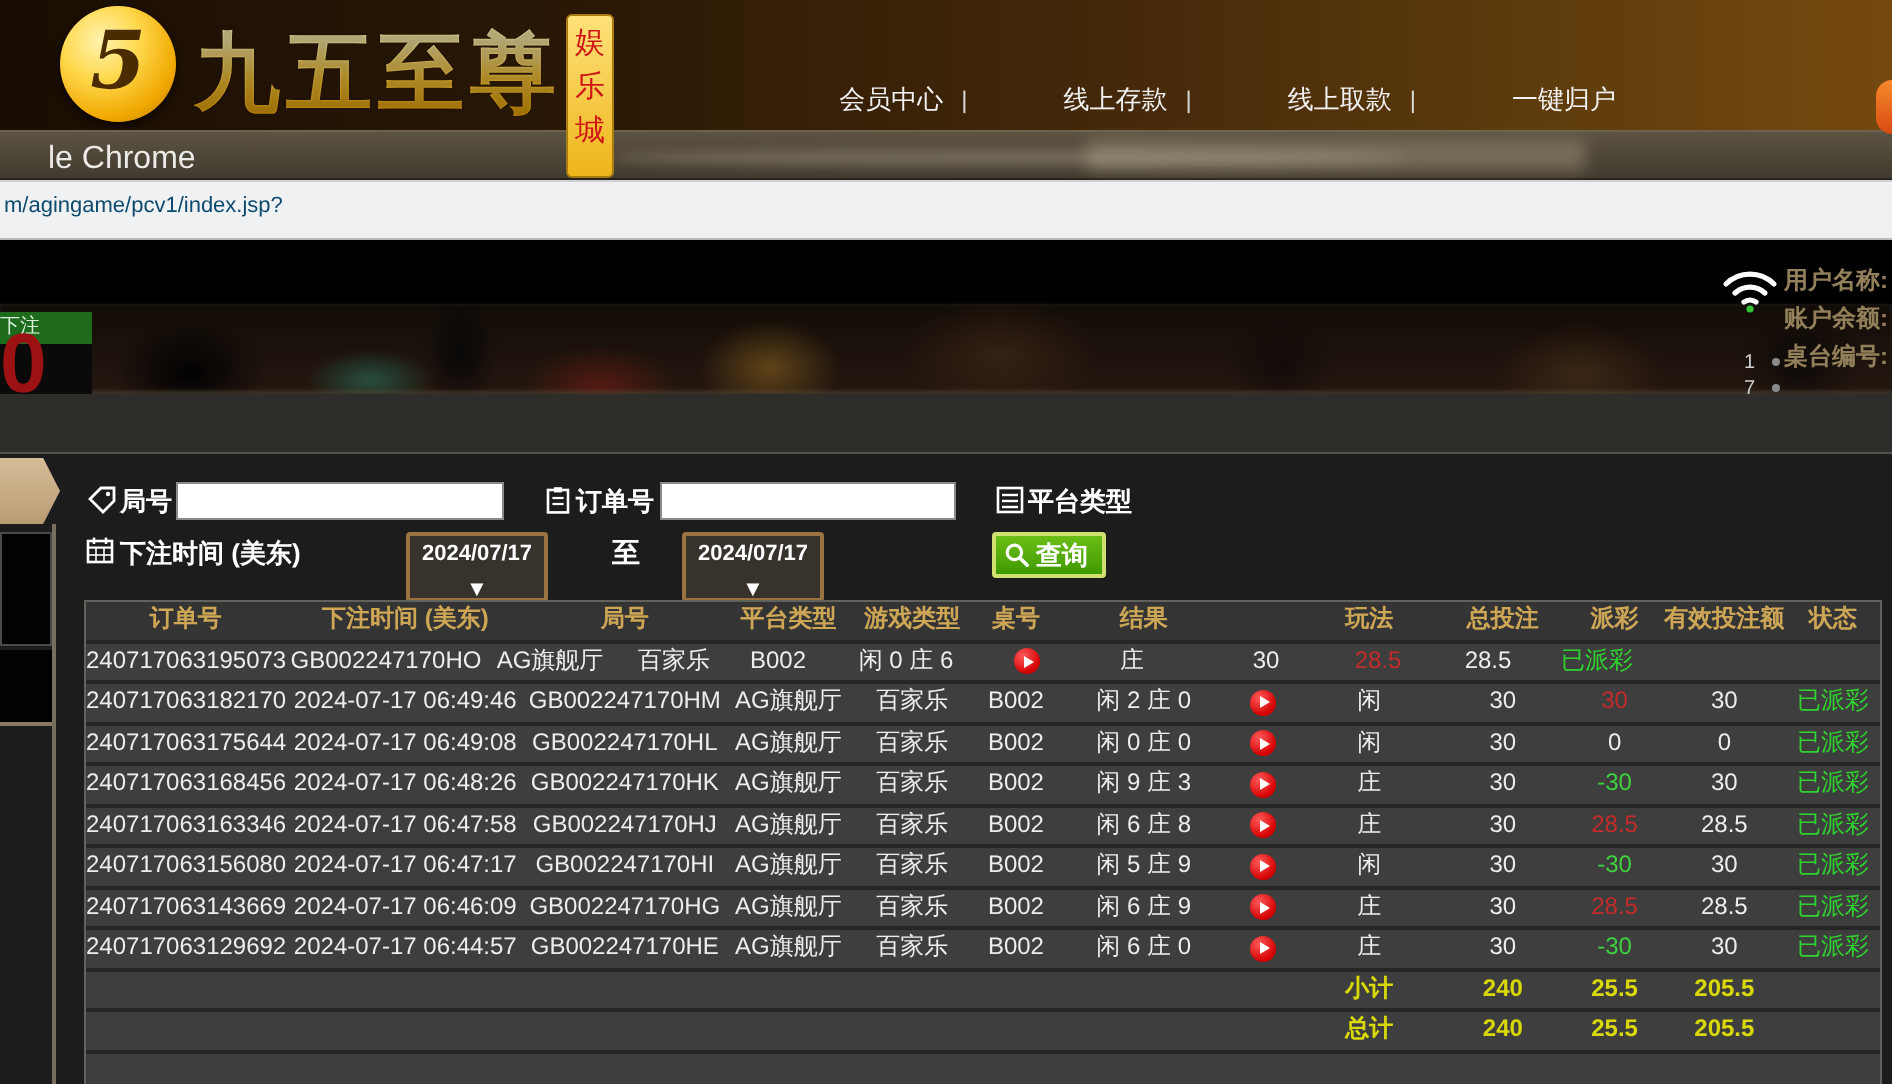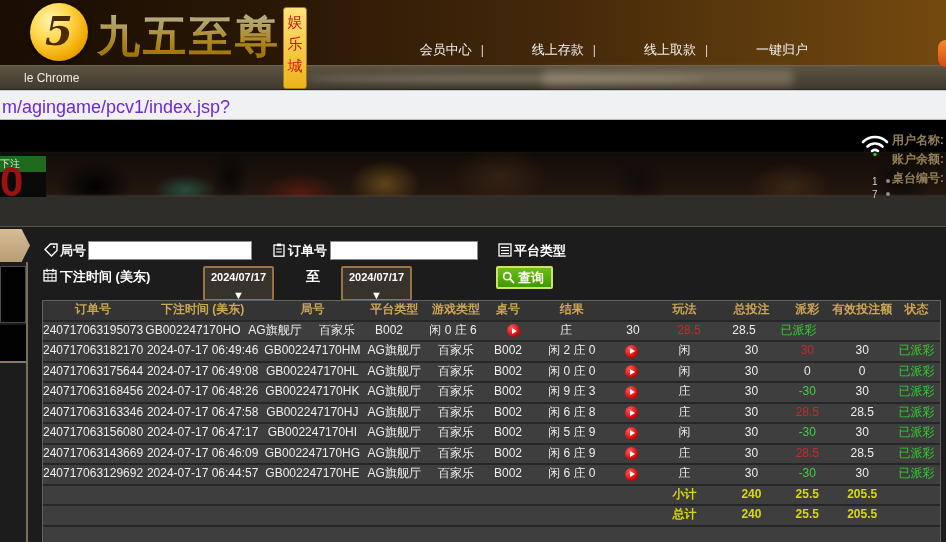--- a/index.html
+++ b/index.html
@@ -23,30 +23,30 @@
   .hdr-nav { position:absolute; right:138px; top:41px; display:flex; align-items:center; gap:9px;
     color:#f2f2f2; font-size:13px; }
   .hdr-nav .sep { color:#d8d8d8; font-size:12px; }
   .hdr-nav .navitem { cursor:pointer;margin-left:39px; }
   .orange-pill { position:absolute; right:0; top:40px; width:8px; height:27px; border-radius:8px 0 0 8px;
     background:linear-gradient(#f58a2c,#d84a10); z-index:9; }
 
   
   .titlebar { position:absolute; left:0; top:65px; width:946px; height:25px;
     background:linear-gradient(#5c5342,#413a2f); border-top:1px solid #6c624d; border-bottom:1px solid #26211a; }
-  .wintitle { position:absolute; left:4px; top:5px; font-size:12px; color:#eceae6;padding-left:20px; }
+  .wintitle { position:absolute; left:4px; top:5px; font-size:16px; color:#eceae6;padding-left:20px; }
   .swirl-blur { position:absolute; left:305px; top:9px; width:400px; height:8px; border-radius:50%;
     background:rgba(215,205,180,.28); filter:blur(3px); }
   .acct-blur { position:absolute; left:543px; top:4px; width:250px; height:16px; border-radius:3px;
     background:rgba(200,188,155,.32); filter:blur(4px); }
 
   
   .urlbar { position:absolute; left:0; top:90px; width:946px; height:30px; background:#eff1f3;
     border-top:1px solid #cfd1d4; border-bottom:1px solid #b7babd; }
-  .urltext { position:absolute; left:2px; top:6px; font-size:18px; color:#6d28d9; }
+  .urltext { position:absolute; left:2px; top:6px; font-size:11px; color:#0c4a6e; }
 
   .blackstrip { position:absolute; left:0; top:120px; width:946px; height:32px; background:#000; }
 
   
   .scene { position:absolute; left:0; top:152px; width:946px; height:45px; overflow:hidden;
     background:
       radial-gradient(55px 40px at 95px 35px, rgba(0,0,0,.95), transparent 70%),
       radial-gradient(45px 22px at 185px 38px, rgba(45,125,100,.55), transparent 70%),
       radial-gradient(28px 40px at 230px 25px, rgba(5,5,5,.85), transparent 70%),
       radial-gradient(55px 30px at 300px 42px, rgba(125,30,20,.55), transparent 70%),

